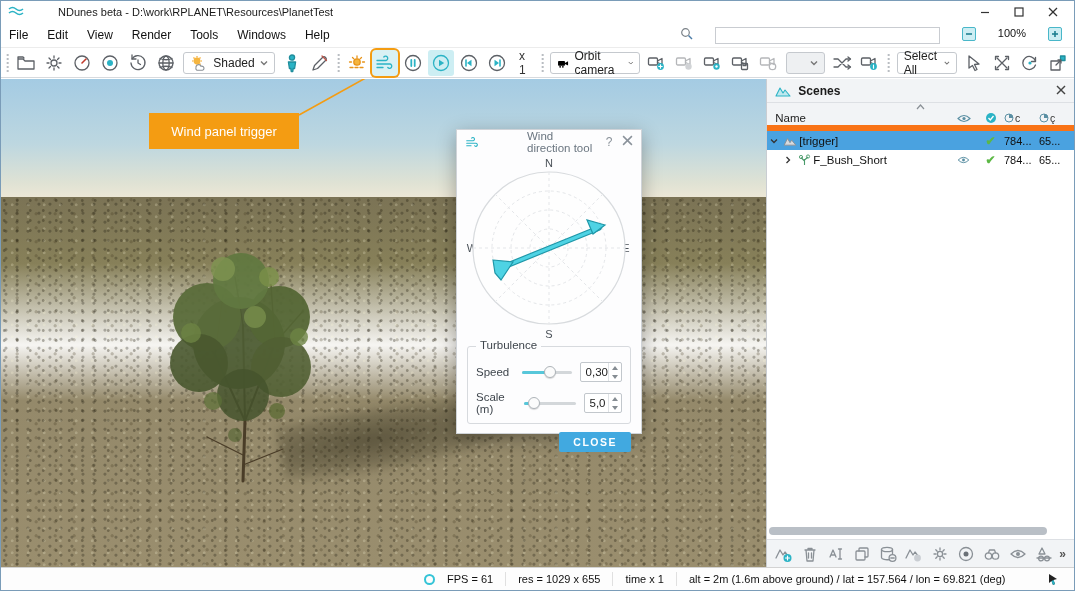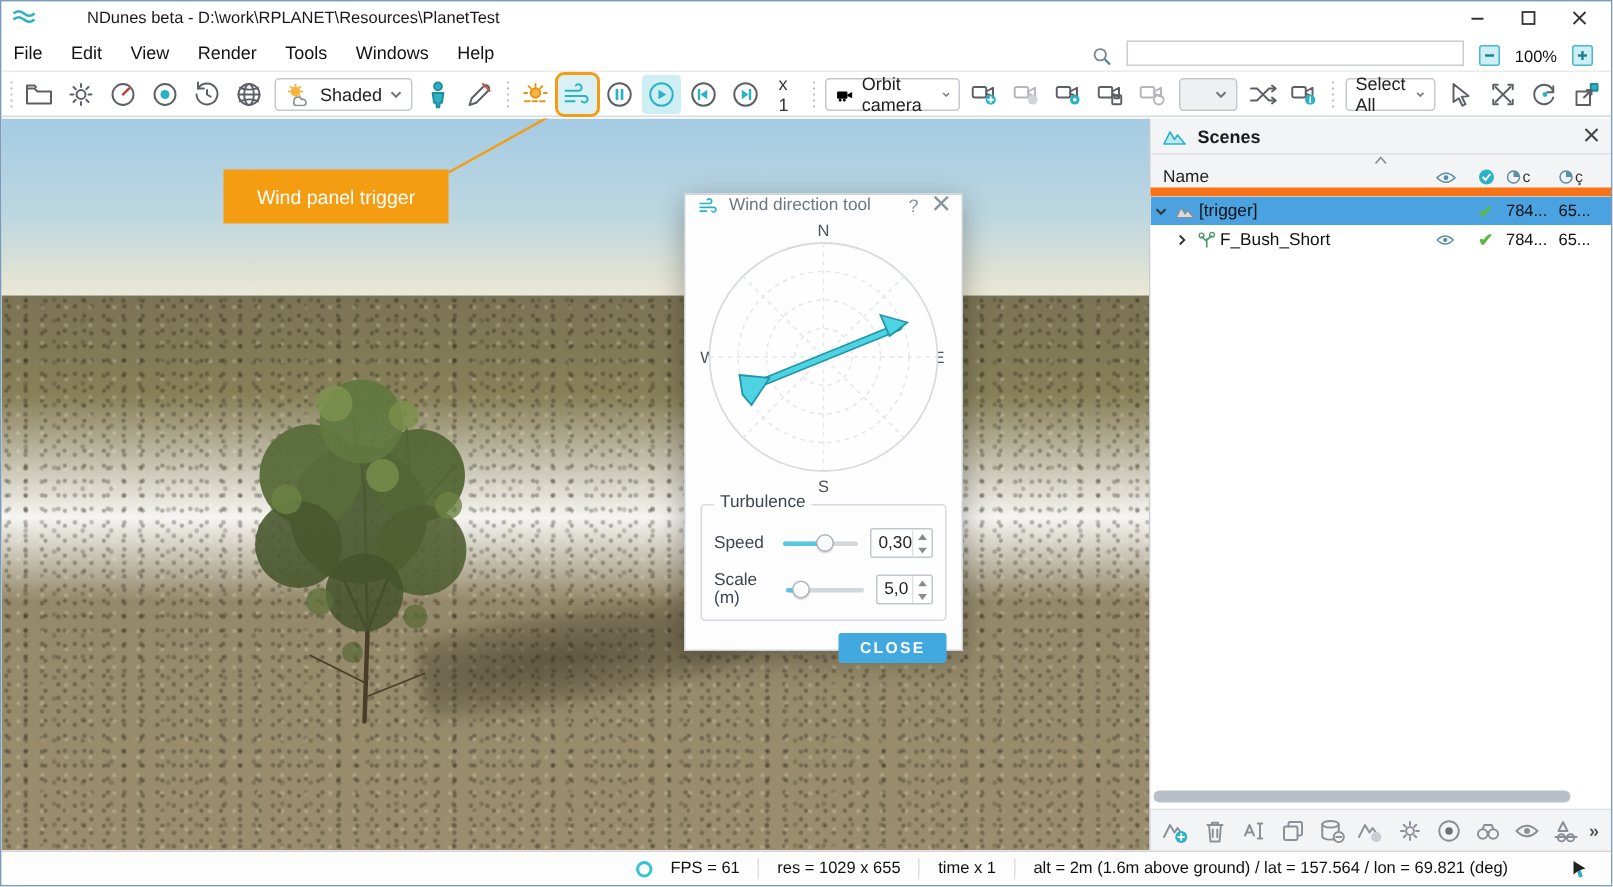--- a/index.html
+++ b/index.html
@@ -17,21 +17,21 @@
   .app-logo { width:16px; height:14px; margin-right:6px; }
   .title-text { font-size:11px; color:#1a1a1a;margin-left:28px; }
   .win-controls { margin-left:auto; display:flex; }
   .win-btn { width:34px; height:20px; display:flex; align-items:center; justify-content:center; cursor:default; }
   .win-btn svg { stroke:#333; stroke-width:1.2; fill:none; }
 
   
   .menubar { height:24px; display:flex; align-items:center; padding:0 8px; background:#fff; }
   .menus { display:flex; gap:19px; font-size:12px; color:#111; }
   .menu-item { cursor:default; }
-  .searcharea { margin-left:auto; display:flex; align-items:flex-end; gap:10px; padding-right:4px; }
+  .searcharea { margin-left:auto; display:flex; align-items:flex-start; gap:22px; padding-right:4px; }
   .search-input { width:225px; height:17px; border:1px solid #c9ccd1; background:#fff; font-size:11px; padding:0 4px; }
   .zoom-btn { width:14px; height:14px; border:1px solid #49b7c9; background:#cdeef3; border-radius:2px;
               display:flex; align-items:center; justify-content:center; }
   .zoom-btn svg { stroke:#1f7f90; stroke-width:1.6; }
   .zoom-level { font-size:11px; color:#111; }
 
   
   .toolbar { height:31px; display:flex; align-items:center; border-top:1px solid #ececec;
              border-bottom:1px solid #d7dade; background:#fff; padding:0 2px; }
   .tbtn { height:26px; min-width:26px; display:flex; align-items:center; justify-content:center;
@@ -74,21 +74,21 @@
   .annotation-box { position:absolute; left:148px; top:34px; width:150px; height:36px;
      background:#f49c12; color:#fff; display:flex; align-items:center; justify-content:center;
      font-size:13px; z-index:30; }
   .anno-line { position:absolute; left:0; top:-34px; width:430px; height:120px; z-index:29; pointer-events:none; }
 
   
   .wind-dialog { position:absolute; left:455px; top:50px; width:186px; height:305px; background:#fdfdfe;
      border:1px solid #cfd3d8; box-shadow:0 5px 18px rgba(0,0,0,.3); z-index:40;
      display:flex; flex-direction:column; }
   .wd-titlebar { height:24px; display:flex; align-items:center; padding:0 8px; gap:6px; }
-  .wd-title { font-size:11.5px; color:#6b7680; flex:1; }
+  .wd-title { font-size:11.5px; color:#6b7680; flex:1;margin-left:41px; }
   .wd-help { color:#8a929a; font-size:12px; width:14px; text-align:center; }
   .wd-close svg { width:11px; height:11px; stroke:#8a929a; stroke-width:1.4; }
   .wd-compass { display:flex; justify-content:center; padding:2px 0 4px; }
   .wd-turb { margin:2px 10px 0; border:1px solid #d7dade; border-radius:3px; padding:6px 8px 8px; position:relative; }
   .wd-turb-legend { position:absolute; top:-8px; left:8px; background:#fdfdfe; padding:0 4px; font-size:11.5px; color:#3f464d; }
   .wd-row { display:flex; align-items:center; margin-top:9px; }
   .wd-row-label { width:58px; font-size:11.5px; color:#3f464d; }
   .slider { position:relative; width:62px; height:12px; margin-right:8px; }
   .slider .track { position:absolute; top:5px; left:0; right:0; height:2.5px; background:#d3d7da; border-radius:2px; }
   .slider .fill { position:absolute; top:5px; left:0; height:2.5px; background:#57c7da; border-radius:2px; }

